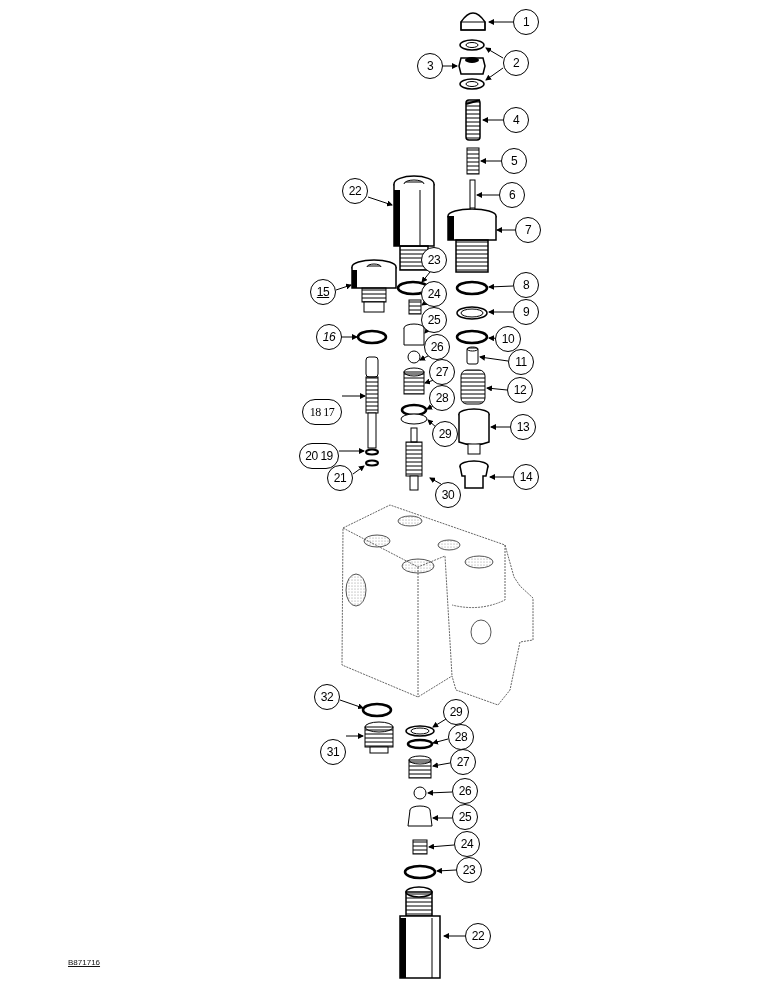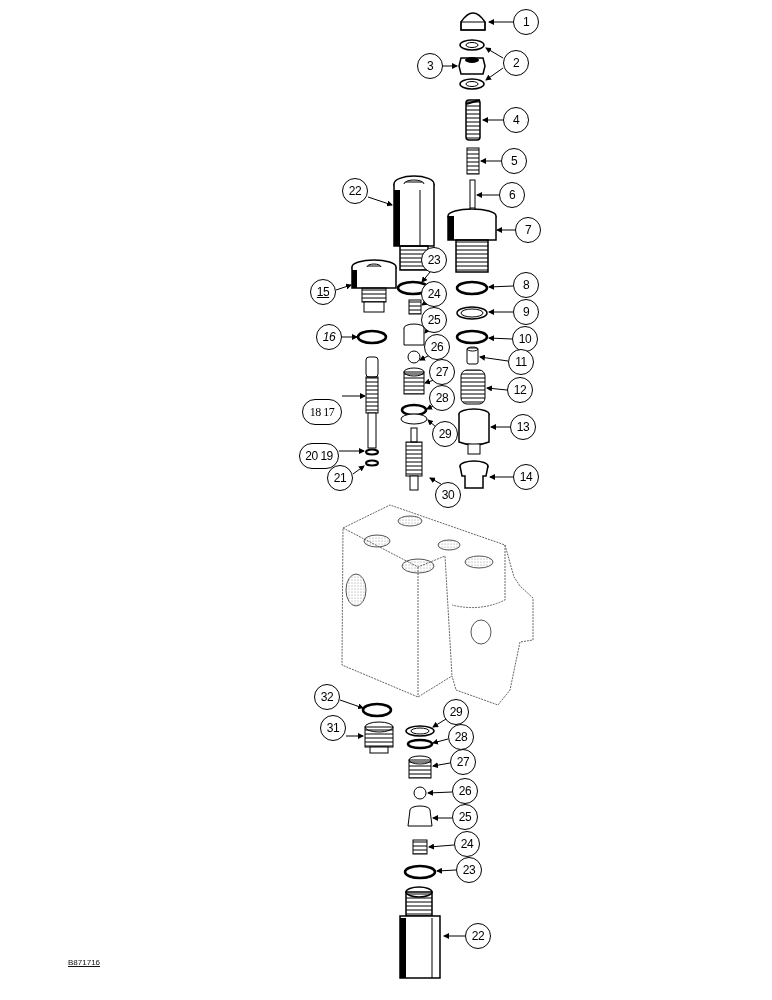--- a/index.html
+++ b/index.html
@@ -250,41 +250,41 @@
 <div id="callouts">
     <div class="callout" style="left: 526px; top: 22px;">1</div>
     <div class="callout" style="left: 516px; top: 63px;">2</div>
     <div class="callout" style="left: 430px; top: 66px;">3</div>
     <div class="callout" style="left: 516px; top: 120px;">4</div>
     <div class="callout" style="left: 514px; top: 161px;">5</div>
     <div class="callout" style="left: 512px; top: 195px;">6</div>
     <div class="callout" style="left: 528px; top: 230px;">7</div>
     <div class="callout" style="left: 526px; top: 285px;">8</div>
     <div class="callout" style="left: 526px; top: 312px;">9</div>
-    <div class="callout" style="left: 525px; top: 339px;">10</div>
+    <div class="callout" style="left: 508px; top: 339px;">10</div>
     <div class="callout" style="left: 521px; top: 362px;">11</div>
     <div class="callout" style="left: 520px; top: 390px; text-align: right;">12</div>
     <div class="callout" style="left: 523px; top: 427px; text-align: center;">13</div>
     <div class="callout" style="left: 526px; top: 477px;">14</div>
     <div class="callout" style="left: 323px; top: 292px; text-decoration: underline;">15</div>
     <div class="callout" style="left: 329px; top: 337px; font-style: italic;">16</div>
     <div class="callout double" style="left: 322px; top: 412px; font-family: Liberation Serif, serif;">18 17</div>
     <div class="callout double" style="left: 319px; top: 456px;">20 19</div>
     <div class="callout" style="left: 340px; top: 478px;">21</div>
     <div class="callout" style="left: 355px; top: 191px;">22</div>
     <div class="callout" style="left: 434px; top: 260px;">23</div>
     <div class="callout" style="left: 434px; top: 294px;">24</div>
     <div class="callout" style="left: 434px; top: 320px;">25</div>
     <div class="callout" style="left: 437px; top: 347px;">26</div>
     <div class="callout" style="left: 442px; top: 372px;">27</div>
     <div class="callout" style="left: 442px; top: 398px;">28</div>
     <div class="callout" style="left: 445px; top: 434px;">29</div>
     <div class="callout" style="left: 448px; top: 495px;">30</div>
     <div class="callout" style="left: 327px; top: 697px;">32</div>
-    <div class="callout" style="left: 333px; top: 728px;">31</div>
+    <div class="callout" style="left: 333px; top: 752px;">31</div>
     <div class="callout" style="left: 456px; top: 712px;">29</div>
     <div class="callout" style="left: 461px; top: 737px;">28</div>
     <div class="callout" style="left: 463px; top: 762px;">27</div>
     <div class="callout" style="left: 465px; top: 791px;">26</div>
     <div class="callout" style="left: 465px; top: 817px;">25</div>
     <div class="callout" style="left: 467px; top: 844px;">24</div>
     <div class="callout" style="left: 469px; top: 870px;">23</div>
     <div class="callout" style="left: 478px; top: 936px;">22</div>
   </div>
 

